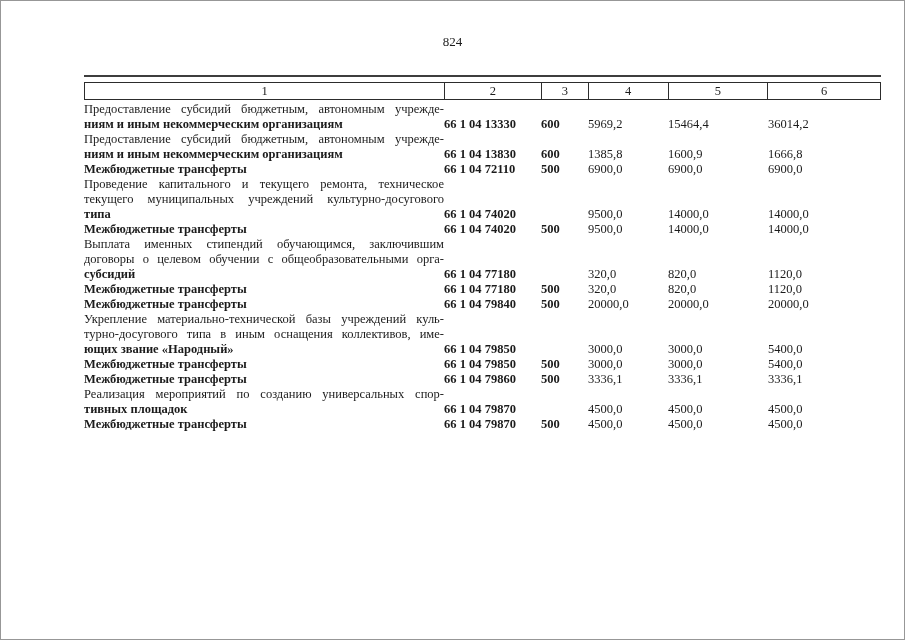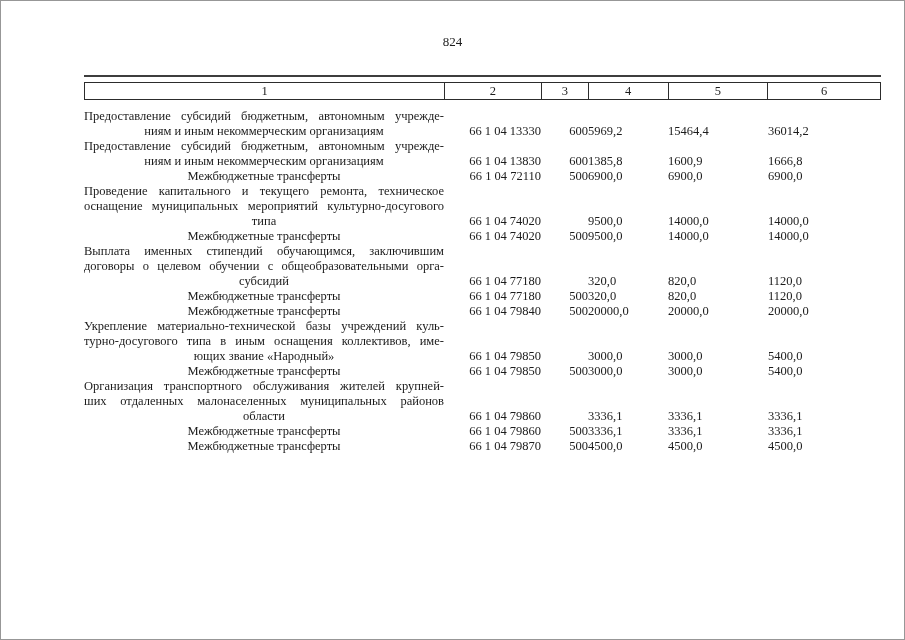--- a/index.html
+++ b/index.html
@@ -43,34 +43,34 @@
     justify-content: center;
     font-size: 12.5px;
     line-height: 14px;
   }
   .hdr .hc:first-child { border-left: none; }
 
   table.body {
     border-collapse: collapse;
     table-layout: fixed;
     width: 797px;
-    margin-top: 9px;
+    margin-top: 2px;
     font-size: 12.5px;
     line-height: 15px;
   }
   table.body td {
     vertical-align: bottom;
     padding: 0;
     overflow: hidden;
   }
   td.c1 { padding-left: 4px; padding-right: 4px; }
-  td.c2, td.c3 { text-align: right; white-space: nowrap; }
+  td.c2, td.c3 { text-align: left; white-space: nowrap; font-weight: bold; }
   td.num { text-align: left; padding-right: 3px; white-space: nowrap; }
   .jl { text-align: justify; text-align-last: justify; }
-  .ll { text-align: center; }
+  .ll { text-align: left; font-weight: bold; }
 </style>
 </head>
 <body>
 
 <div class="page-number">824</div>
 
 <div class="tablewrap">
   <div class="toprule"></div>
   <div class="hdr" id="hdr-row">
       <div class="hc" style="width: 360px;">1</div>
@@ -123,21 +123,21 @@
     <td class="c2">66 1 04 72110</td>
     <td class="c3">500</td>
     <td class="c4 num">6900,0</td>
     <td class="c5 num">6900,0</td>
     <td class="c6 num">6900,0</td>
   </tr>
 
   <tr>
     <td class="c1">
             <div class="jl">Проведение капитального и текущего ремонта, техническое</div>
-            <div class="jl">оснащение муниципальных мероприятий культурно-досугового</div>
+            <div class="jl">текущего муниципальных учреждений культурно-досугового</div>
             <div class="ll">типа</div>
           </td>
     <td class="c2">66 1 04 74020</td>
     <td class="c3"></td>
     <td class="c4 num">9500,0</td>
     <td class="c5 num">14000,0</td>
     <td class="c6 num">14000,0</td>
   </tr>
 
   <tr>
@@ -204,50 +204,49 @@
     <td class="c1">
             <div class="ll">Межбюджетные трансферты</div>
           </td>
     <td class="c2">66 1 04 79850</td>
     <td class="c3">500</td>
     <td class="c4 num">3000,0</td>
     <td class="c5 num">3000,0</td>
     <td class="c6 num">5400,0</td>
   </tr>
 
-  <tr>
-    <td class="c1">
-            <div class="jl">Организация транспортного обслуживания жителей крупней-</div>
-            <div class="jl">ших отдаленных малонаселенных муниципальных районов</div>
-            <div class="ll">области</div>
+
+  <tr>
+    <td class="c1">
+            <div class="ll">Межбюджетные трансферты</div>
           </td>
     <td class="c2">66 1 04 79860</td>
-    <td class="c3"></td>
+    <td class="c3">500</td>
     <td class="c4 num">3336,1</td>
     <td class="c5 num">3336,1</td>
     <td class="c6 num">3336,1</td>
   </tr>
 
   <tr>
     <td class="c1">
-            <div class="ll">Межбюджетные трансферты</div>
-          </td>
-    <td class="c2">66 1 04 79860</td>
-    <td class="c3">500</td>
-    <td class="c4 num">3336,1</td>
-    <td class="c5 num">3336,1</td>
-    <td class="c6 num">3336,1</td>
-  </tr>
-
-
-  <tr>
-    <td class="c1">
-            <div class="ll">Межбюджетные трансферты</div>
+            <div class="jl">Реализация мероприятий по созданию универсальных спор-</div>
+            <div class="ll">тивных площадок</div>
           </td>
     <td class="c2">66 1 04 79870</td>
-    <td class="c3">500</td>
+    <td class="c3"></td>
     <td class="c4 num">4500,0</td>
     <td class="c5 num">4500,0</td>
     <td class="c6 num">4500,0</td>
   </tr>
+
+  <tr>
+    <td class="c1">
+            <div class="ll">Межбюджетные трансферты</div>
+          </td>
+    <td class="c2">66 1 04 79870</td>
+    <td class="c3">500</td>
+    <td class="c4 num">4500,0</td>
+    <td class="c5 num">4500,0</td>
+    <td class="c6 num">4500,0</td>
+  </tr>
 </tbody>
   </table>
 </div>
 
 </body></html>

